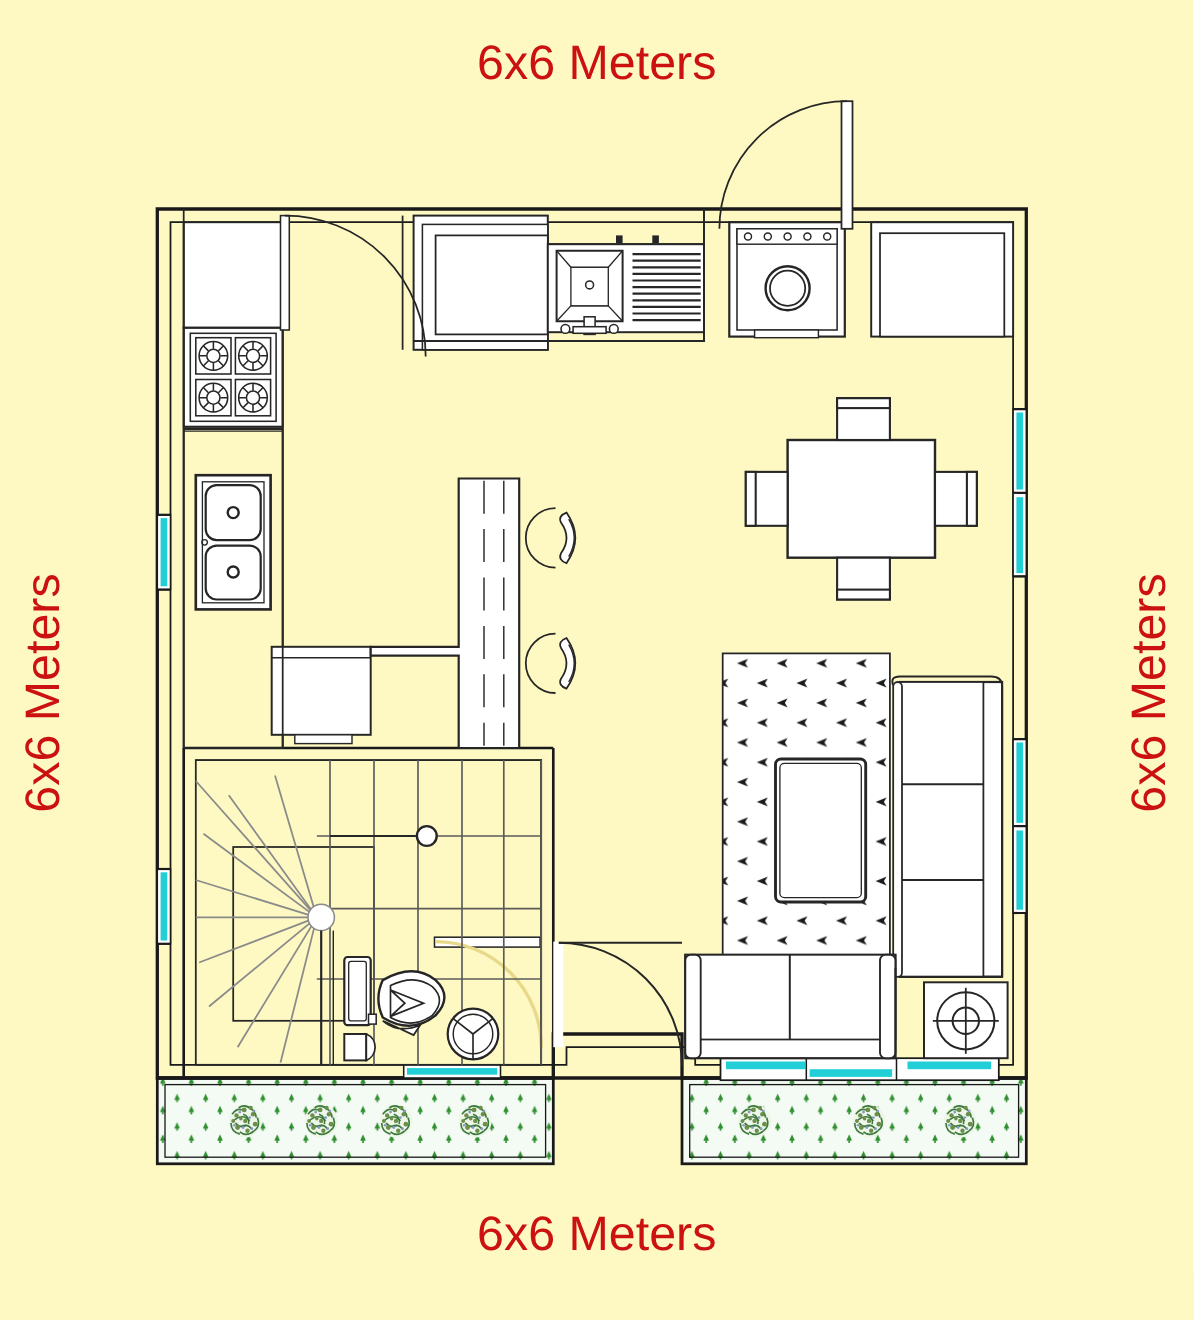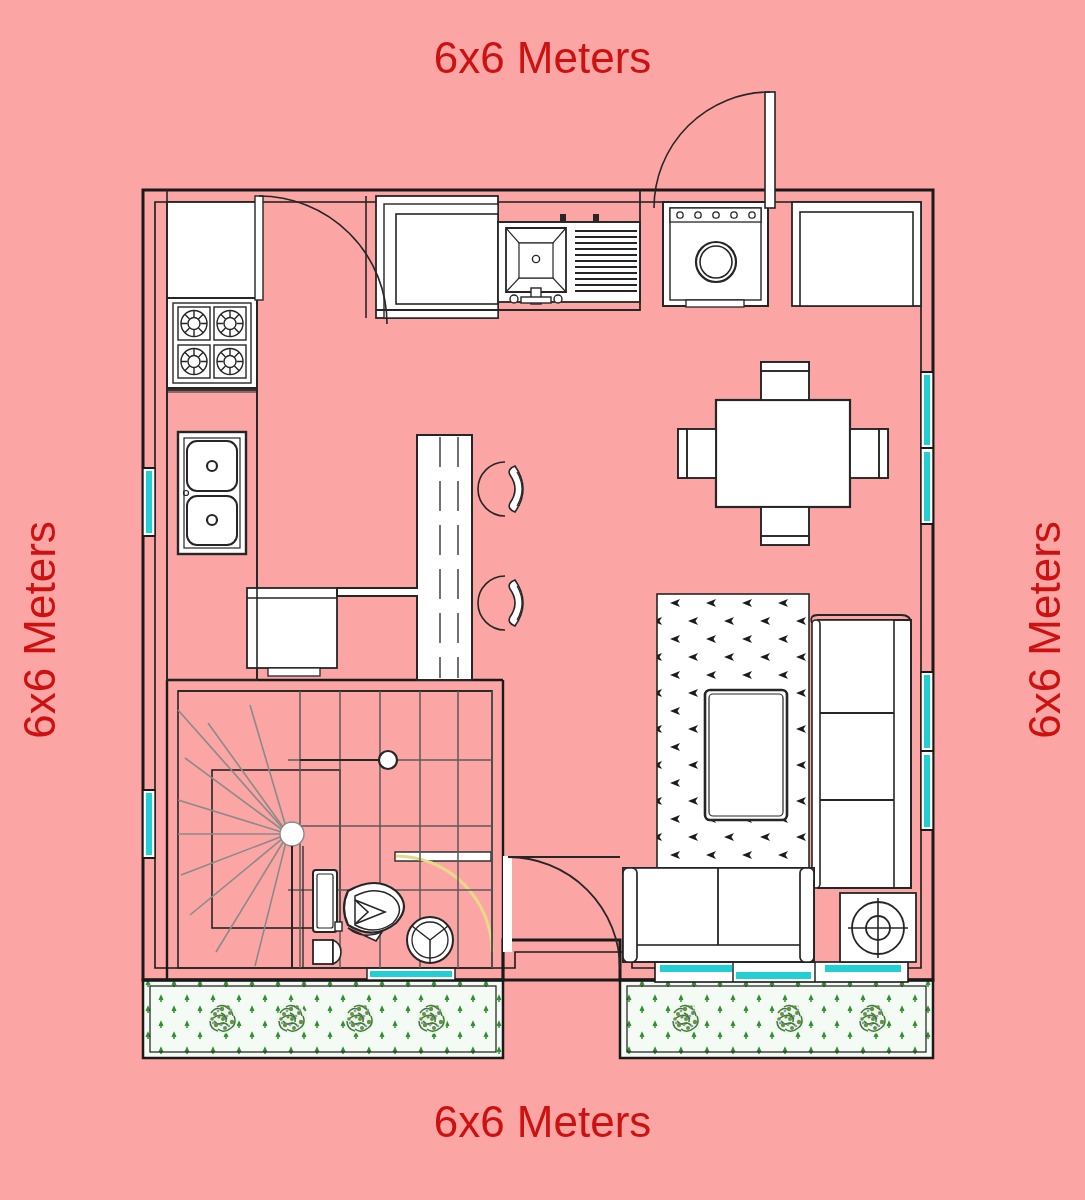--- a/index.html
+++ b/index.html
@@ -5,21 +5,21 @@
   html, body {
     margin: 0;
     padding: 0;
     background: #ffffff;
     font-family: "Liberation Sans", sans-serif;
   }
   #page {
     position: relative;
     width: 1085px;
     height: 1200px;
-    background: #fca5a5;
+    background: #fef9c3;
     overflow: hidden;
   }
   .label {
     position: absolute;
     color: #cc1111;
     font-family: "Liberation Sans", sans-serif;
     font-weight: 400;
     font-size: 44px;
     letter-spacing: 0px;
     white-space: nowrap;

